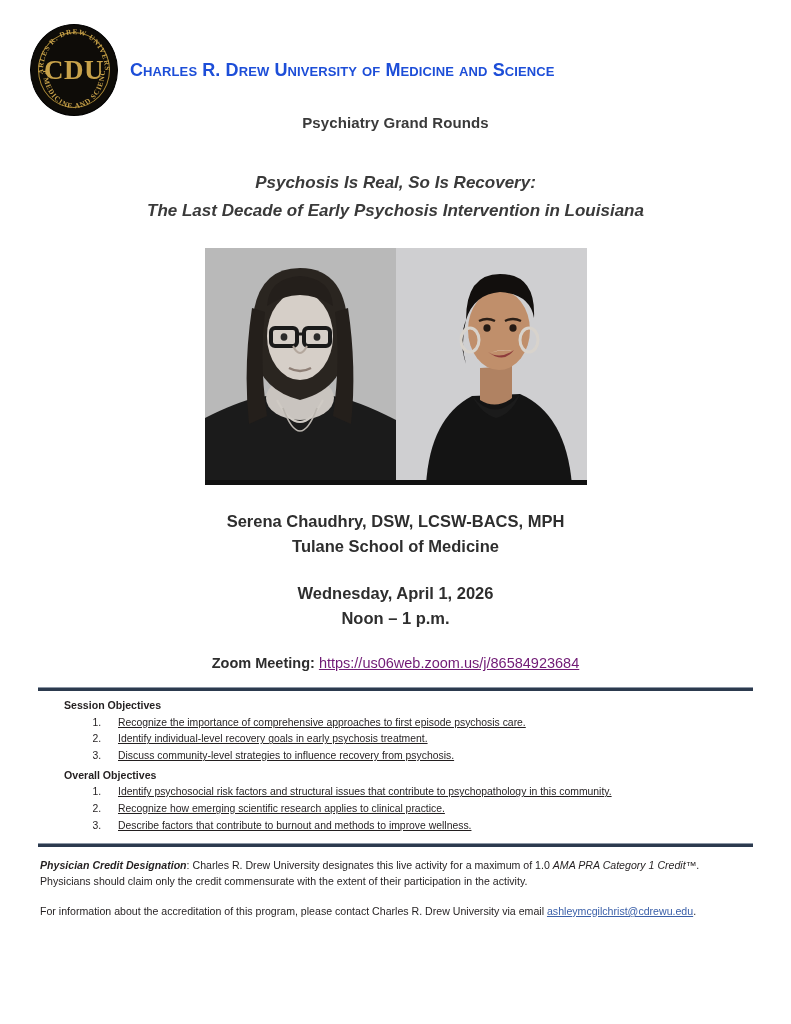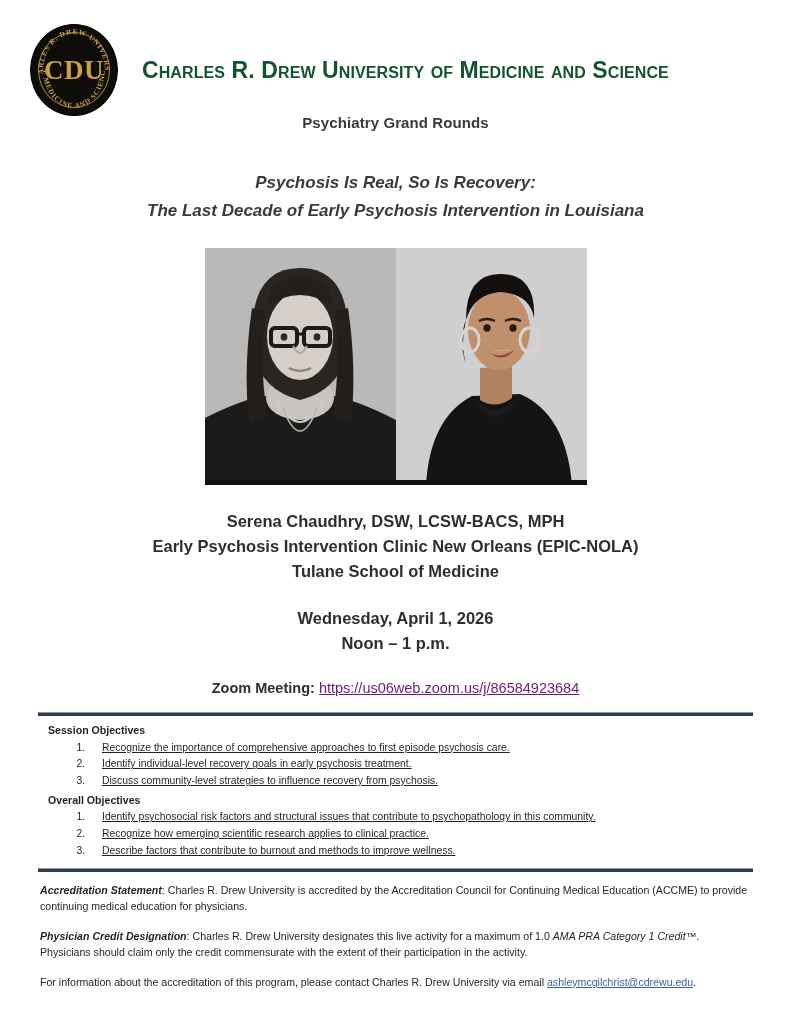--- a/index.html
+++ b/index.html
@@ -66,26 +66,25 @@
     z-index: 2;
   }
   .logo-arc-top text, .logo-arc-bottom text {
     fill: #c8a24a;
     font-family: "Liberation Serif", serif;
     font-size: 7.2px;
     letter-spacing: 0.9px;
     font-weight: 700;
   }
   .univ-name {
-    font-size: 23px;
+    font-size: 18px;
     font-weight: 700;
     font-variant: small-caps;
     letter-spacing: 0.1px;
-    color: #14532d;
-    margin-left: 12px;
+    color: #1d4ed8;
     white-space: nowrap;
   }
 
   
   .grand-rounds {
     text-align: center;
     font-size: 15px;
     font-weight: 700;
     color: #3a3a3a;
     margin-top: 6px;
@@ -154,21 +153,21 @@
     height: 4px;
     background: #2c3a4e;
     margin: 0 38px;
     border-top: 1px solid #8d97a5;
   }
   .rule-top { margin-top: 16px; }
   .rule-mid { margin-top: 8px; }
 
   
   .objectives {
-    padding: 4px 40px 0 48px;
+    padding: 4px 40px 0 64px;
     font-size: 10.4px;
     color: #231f20;
     line-height: 1.62;
   }
   .obj-head {
     font-weight: 700;
     font-size: 10.6px;
     margin-top: 2px;
   }
   ol.obj-list {
@@ -271,21 +270,20 @@
       <path d="M94 105 Q105 101 116 103 Q106 100 94 105 Z" fill="#f3efe9"></path>
       <ellipse cx="74" cy="92" rx="9" ry="12" fill="none" stroke="#d8d3cc" stroke-width="3"></ellipse>
       <ellipse cx="133" cy="92" rx="9" ry="12" fill="none" stroke="#d8d3cc" stroke-width="3"></ellipse>
       <rect y="232" width="191" height="5" fill="#111"></rect>
     </svg>
   </div>
 </div>
 
 <div class="speakers">
   <div>Serena Chaudhry, DSW, LCSW-BACS, MPH</div>
-  <div>Early Psychosis Intervention Clinic New Orleans (EPIC-NOLA)</div>
   <div>Tulane School of Medicine</div>
 </div>
 
 <div class="datetime">
   <div>Wednesday, April 1, 2026</div>
   <div>Noon – 1 p.m.</div>
 </div>
 
 <div class="zoom-line">
   <span>Zoom Meeting:</span>
@@ -306,21 +304,18 @@
     <li>Identify psychosocial risk factors and structural issues that contribute to psychopathology in this community.</li>
     <li>Recognize how emerging scientific research applies to clinical practice.</li>
     <li>Describe factors that contribute to burnout and methods to improve wellness.</li>
   </ol>
 </div>
 
 <div class="rule rule-mid"></div>
 
 <div class="accred">
   <p>
-    <span class="lead">Accreditation Statement</span><span>: Charles R. Drew University is accredited by the Accreditation Council for Continuing Medical Education (ACCME) to provide continuing medical education for physicians.</span>
-  </p>
-  <p>
     <span class="lead">Physician Credit Designation</span><span>:  Charles R. Drew University designates this live activity for a maximum of 1.0 </span><em>AMA PRA Category 1 Credit™</em><span>. Physicians should claim only the credit commensurate with the extent of their participation in the activity.</span>
   </p>
   <p>
     <span>For information about the accreditation of this program, please contact Charles R. Drew University via email </span><a href="#">ashleymcgilchrist@cdrewu.edu</a><span>.</span>
   </p>
 </div>
 
 </body></html>

